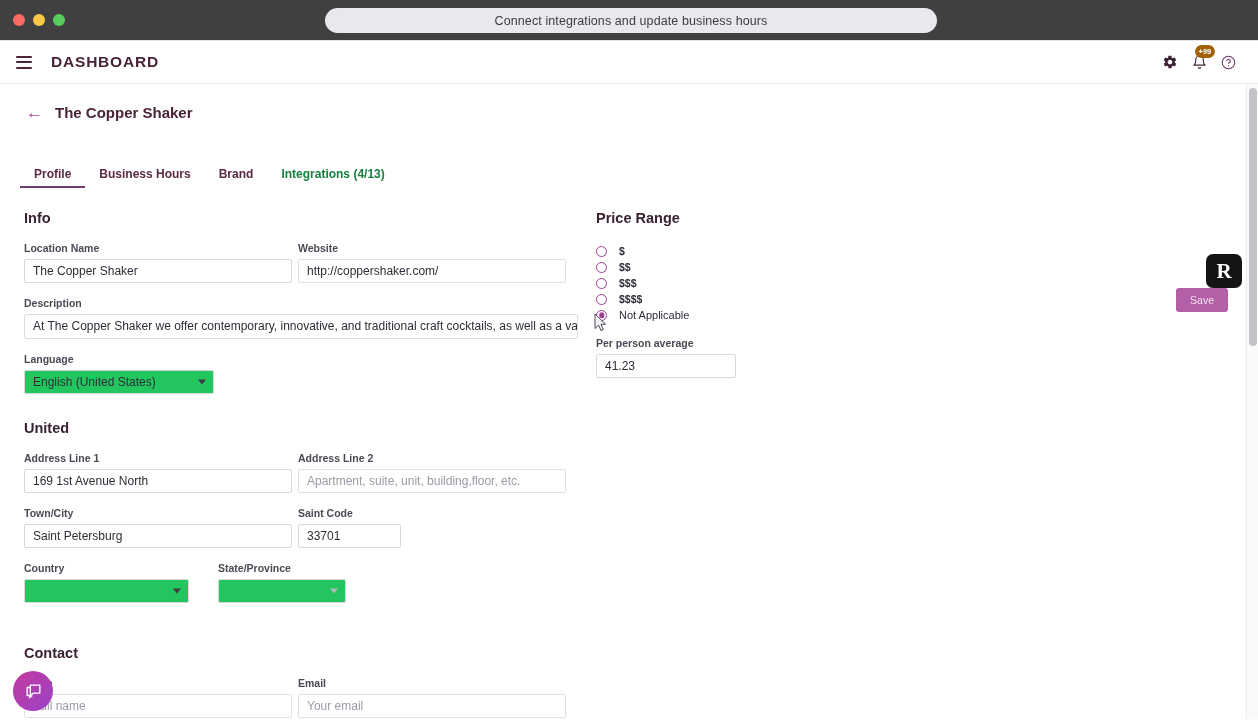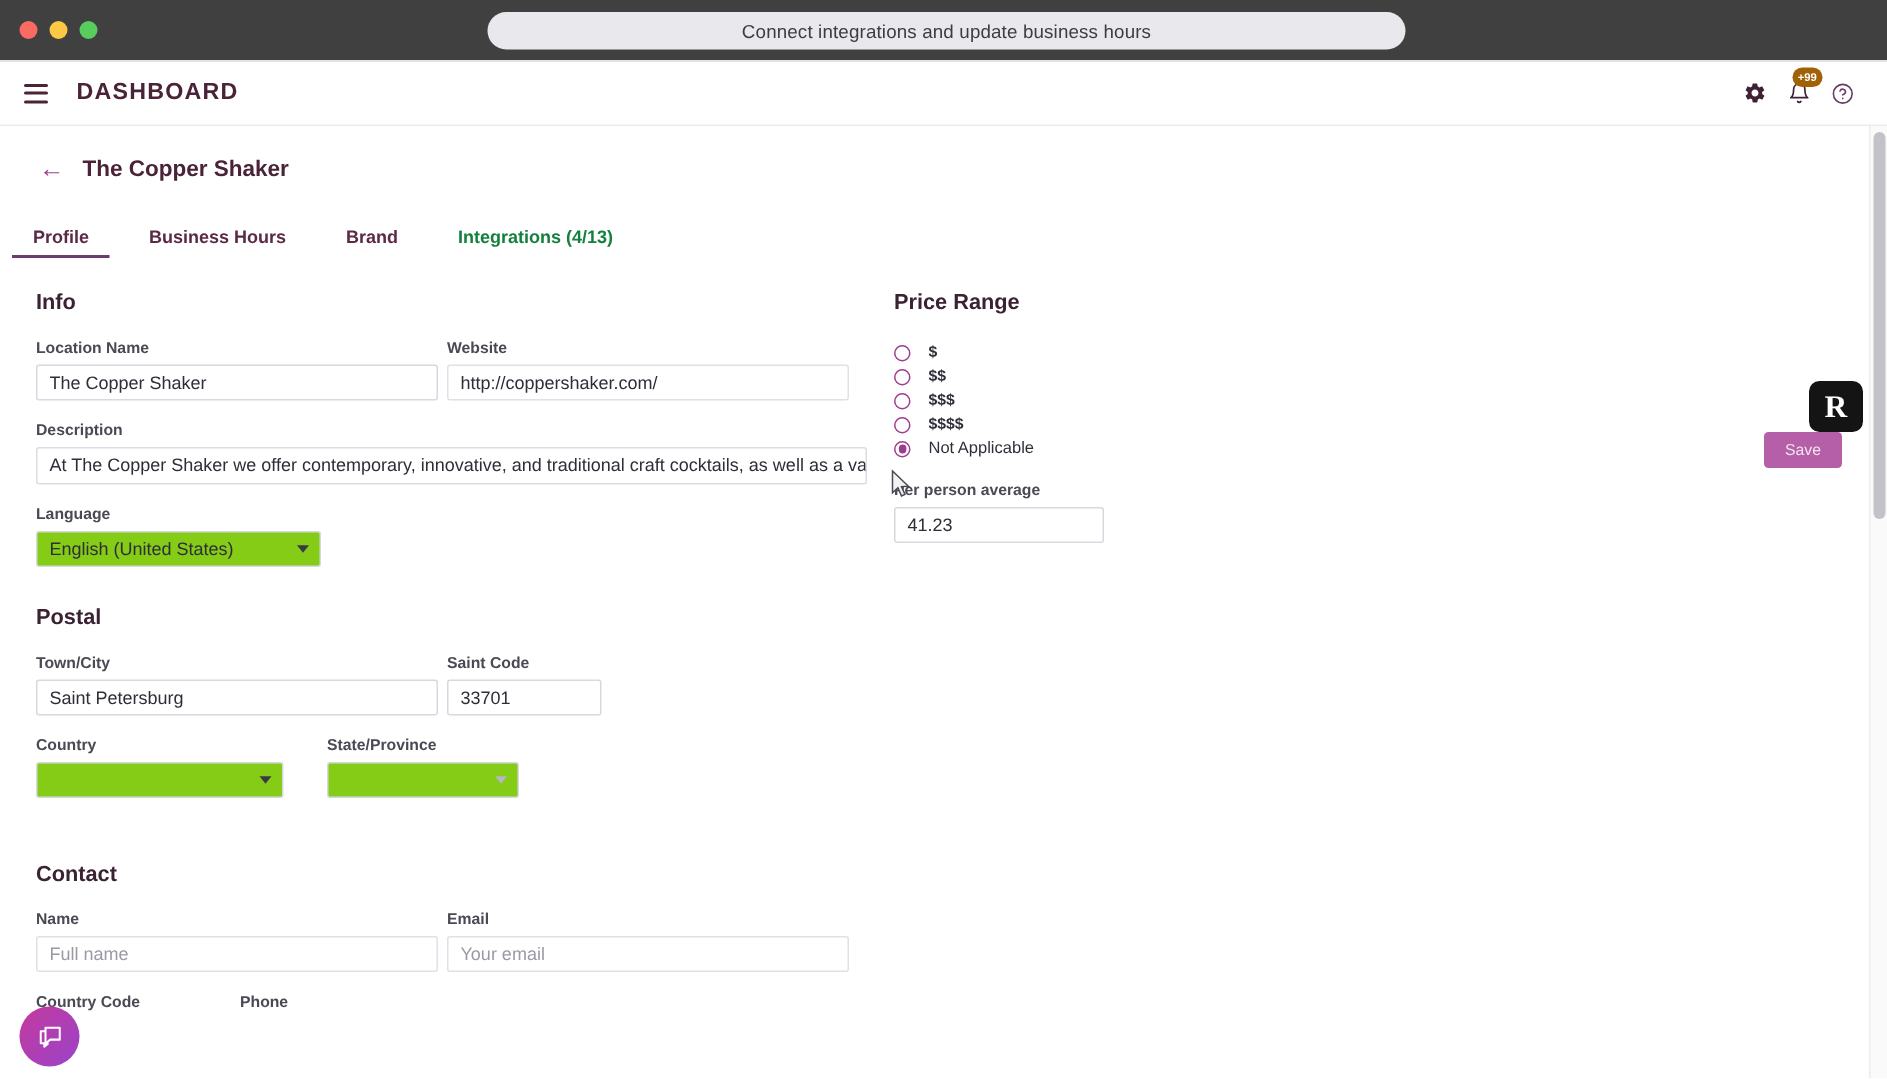--- a/index.html
+++ b/index.html
@@ -110,23 +110,23 @@
     gap: 12px;
     padding: 20px 0 0 26px;
   }
   .back-arrow { color: #a13d8f; font-size: 17px; line-height: 1; cursor: pointer; }
   .page-title { font-size: 15px; font-weight: bold; color: #4a2338; }
 
   
   .tabs {
     display: flex;
     align-items: flex-end;
-    gap: 12px;
-    padding-left: 8px;
-    margin-top: 24px;
+    gap: 0;
+    padding-left: 20px;
+    margin-top: 40px;
     height: 27px;
   }
   .tab {
     font-size: 12px;
     font-weight: bold;
     color: #5b2a45;
     padding: 0 14px 7px 14px;
     cursor: pointer;
     position: relative;
     white-space: nowrap;
@@ -193,21 +193,21 @@
     overflow: hidden;
     white-space: nowrap;
     background: #fff;
   }
 
   .select-wrap { position: relative; display: inline-block; }
   .sel {
     height: 24px;
     border: 1px solid #d8d8e0;
     border-radius: 2px;
-    background: #84cc16;
+    background: #22c55e;
     font-size: 12px;
     color: #2e2e38;
     padding: 0 24px 0 8px;
     display: flex;
     align-items: center;
     cursor: pointer;
   }
   .caret {
     position: absolute;
     right: 8px; top: 50%;
@@ -443,22 +443,32 @@
           <span class="radio-label">Not Applicable</span>
         </div>
       </div>
 
       <div style="margin-top:14px;">
         <label class="field-label">Per person average</label>
         <input class="inp" style="width: 140px;" value="41.23">
       </div>
     </div>
 
-    <div class="section-title" style="margin-top:26px;">Postal</div>
-
+    <div class="section-title" style="margin-top:26px;">United</div>
+
+    <div class="row">
+      <div class="col-left grp">
+        <label class="field-label">Address Line 1</label>
+        <input class="inp" value="169 1st Avenue North" style="">
+      </div>
+      <div class="col-right grp">
+        <label class="field-label">Address Line 2</label>
+        <input class="inp plain" placeholder="Apartment, suite, unit, building,floor, etc." style="">
+      </div>
+    </div>
 
     <div class="row">
       <div class="col-left grp">
         <label class="field-label">Town/City</label>
         <input class="inp" value="Saint Petersburg" style="">
       </div>
       <div class="col-right grp">
         <label class="field-label">Saint Code</label>
         <input class="inp postal" value="33701" style="">
       </div>

